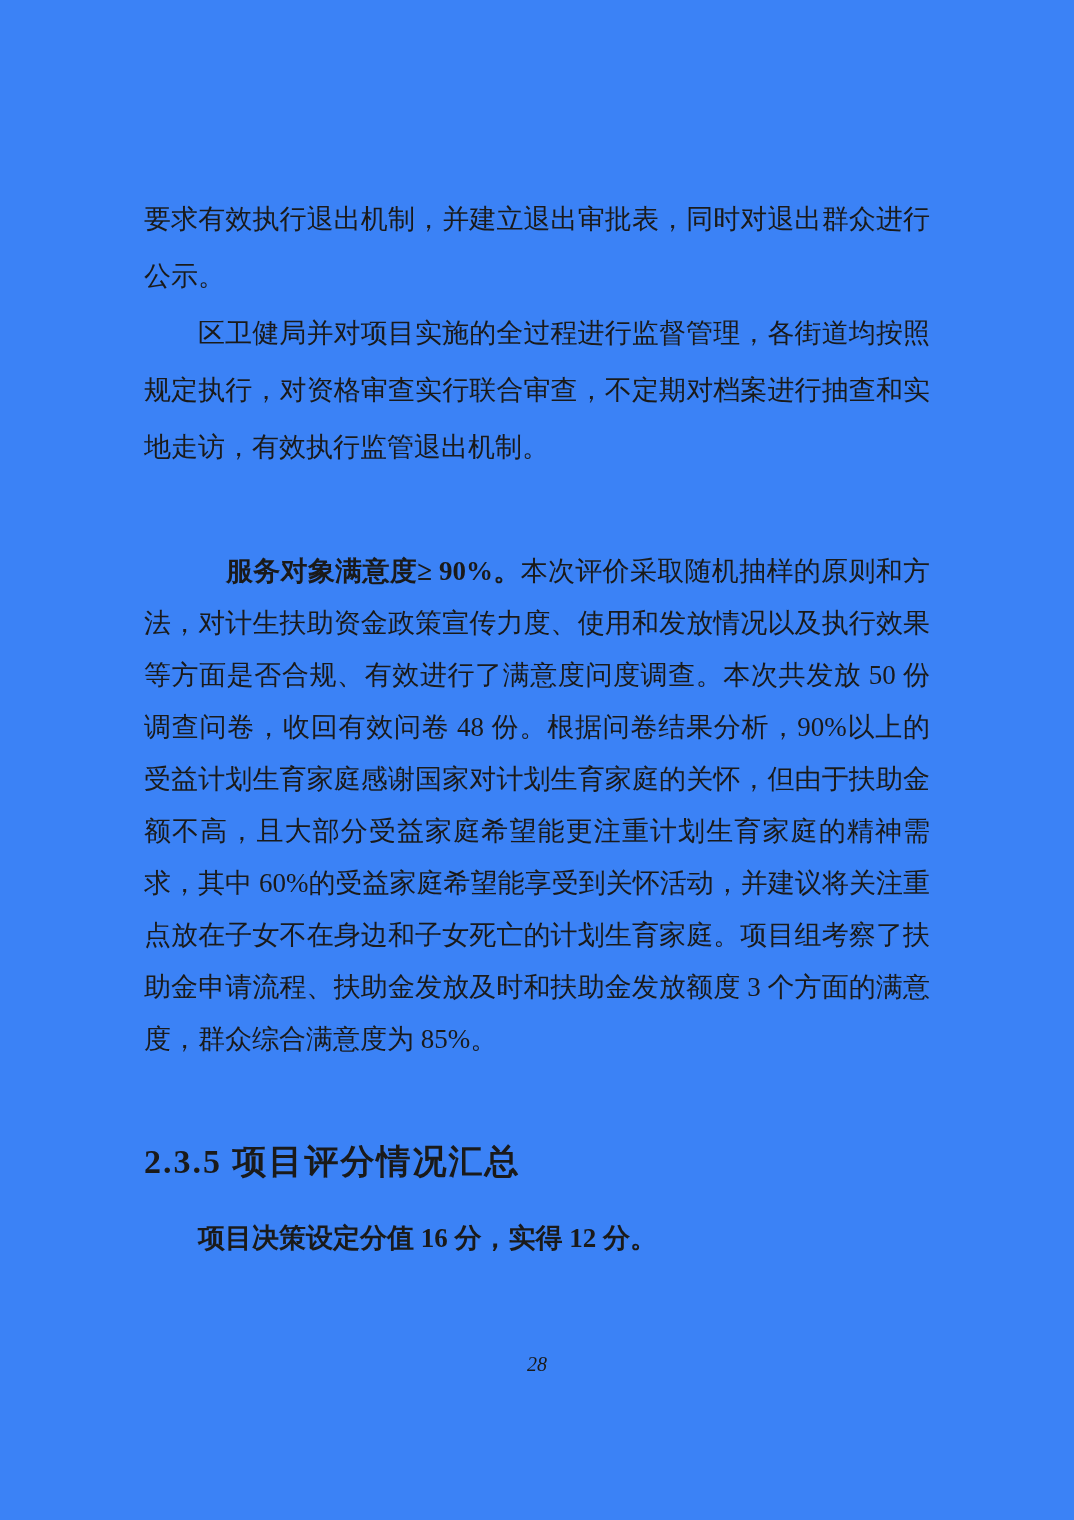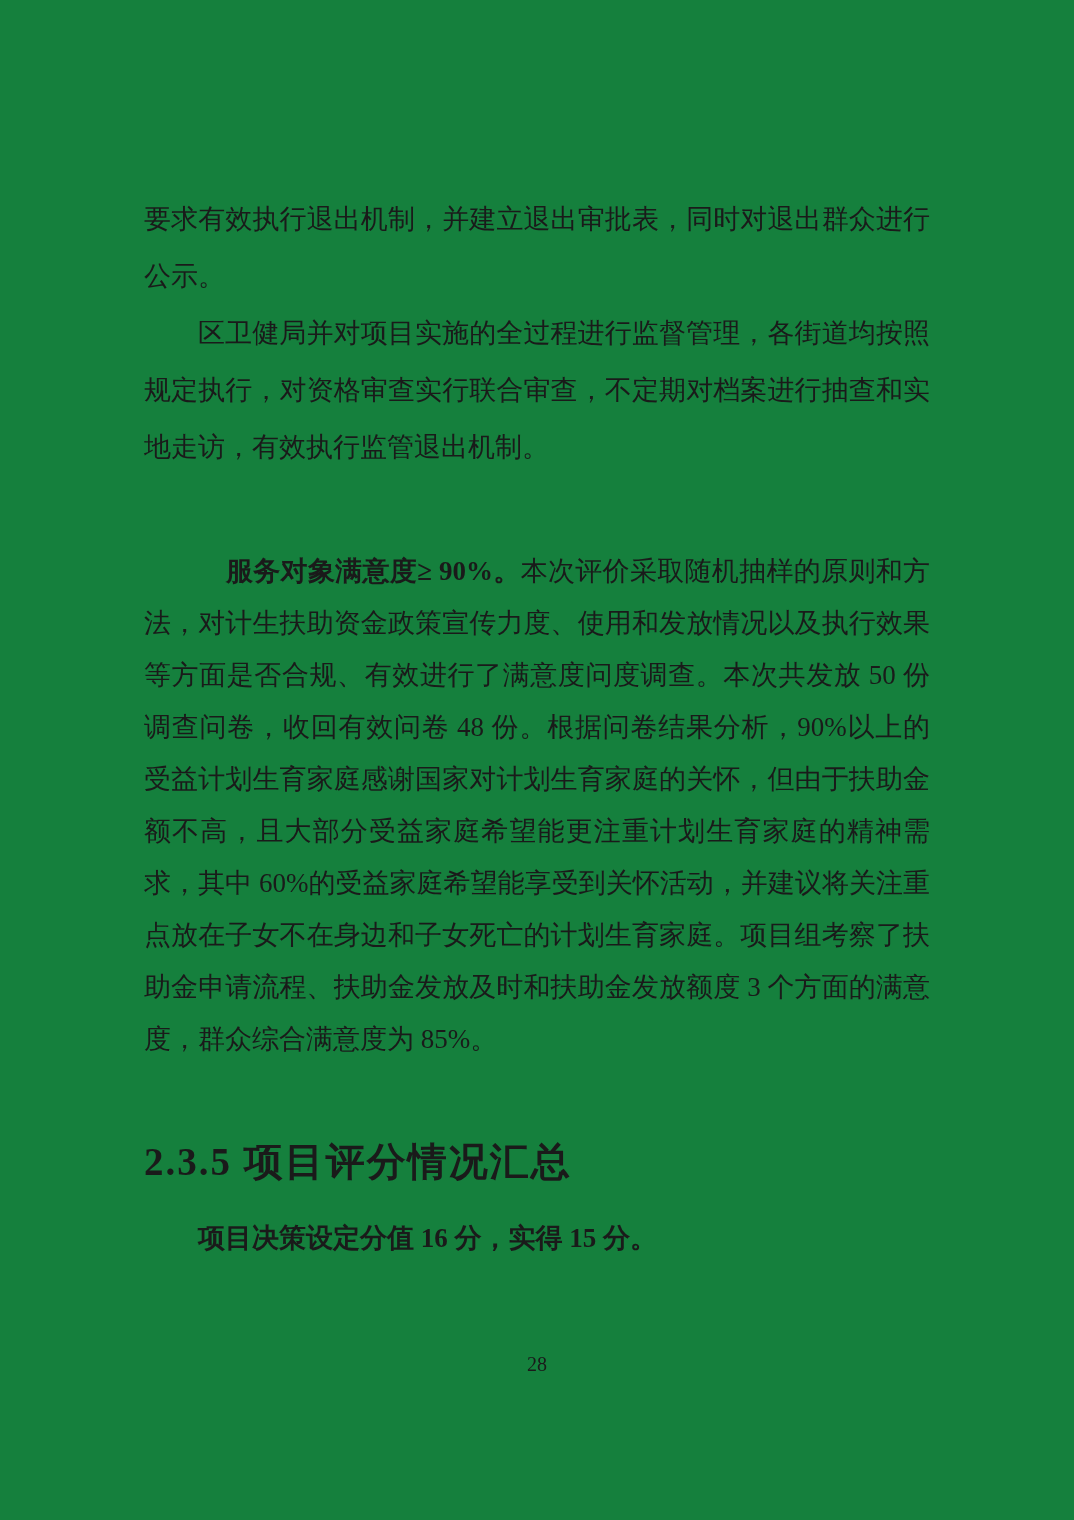--- a/index.html
+++ b/index.html
@@ -11,21 +11,21 @@
     height: 1520px;
     background: #ffffff;
     font-family: "Liberation Serif", "DejaVu Serif", serif;
     color: #1a1a1a;
     overflow: hidden;
   }
   .page {
     position: relative;
     width: 1074px;
     height: 1520px;
-    background: #15803d;
+    background: #3b82f6;
   }
   .content {
     padding: 191px 144px 0 144px;
     box-sizing: border-box;
   }
   .para {
     font-size: 27px;
     line-height: 57px;
     text-align: justify;
     margin: 0;
@@ -38,52 +38,53 @@
     text-indent: 54px;
   }
   .bold {
     font-weight: 700;
     margin-left: 28px;
   }
   .para-satisfaction {
     margin-top: 69px;
   }
   .section-heading {
-    font-size: 39px;
+    font-size: 34px;
     font-weight: 700;
     line-height: 36px;
     letter-spacing: 2px;
     margin: 79px 0 0 0;
     text-align: left;
   }
   .para-score {
     margin-top: 30px;
     font-weight: 700;
   }
   .page-footer {
     margin-top: 85px;
     text-align: center;
     font-size: 20px;
     line-height: 24px;
     color: #1a1a1a;
+    font-style: italic;
   }
 </style>
 </head>
 <body>
 
 <div class="page">
   <div class="content">
 
     <p class="para">要求有效执行退出机制，并建立退出审批表，同时对退出群众进行公示。</p>
 
     <p class="para indent2">区卫健局并对项目实施的全过程进行监督管理，各街道均按照规定执行，对资格审查实行联合审查，不定期对档案进行抽查和实地走访，有效执行监管退出机制。</p>
 
     <p class="para para-tight indent2 para-satisfaction"><span class="bold">服务对象满意度≥ 90%。</span><span>本次评价采取随机抽样的原则和方法，对计生扶助资金政策宣传力度、使用和发放情况以及执行效果等方面是否合规、有效进行了满意度问度调查。本次共发放 50 份调查问卷，收回有效问卷 48 份。根据问卷结果分析，90%以上的受益计划生育家庭感谢国家对计划生育家庭的关怀，但由于扶助金额不高，且大部分受益家庭希望能更注重计划生育家庭的精神需求，其中 60%的受益家庭希望能享受到关怀活动，并建议将关注重点放在子女不在身边和子女死亡的计划生育家庭。项目组考察了扶助金申请流程、扶助金发放及时和扶助金发放额度 3 个方面的满意度，群众综合满意度为 85%。</span></p>
 
     <h3 class="section-heading">2.3.5 项目评分情况汇总</h3>
 
-    <p class="para indent2 para-score">项目决策设定分值 16 分，实得 15 分。</p>
+    <p class="para indent2 para-score">项目决策设定分值 16 分，实得 12 分。</p>
 
 
     <div class="page-footer">28</div>
 
   </div>
 </div>
 
 </body></html>

